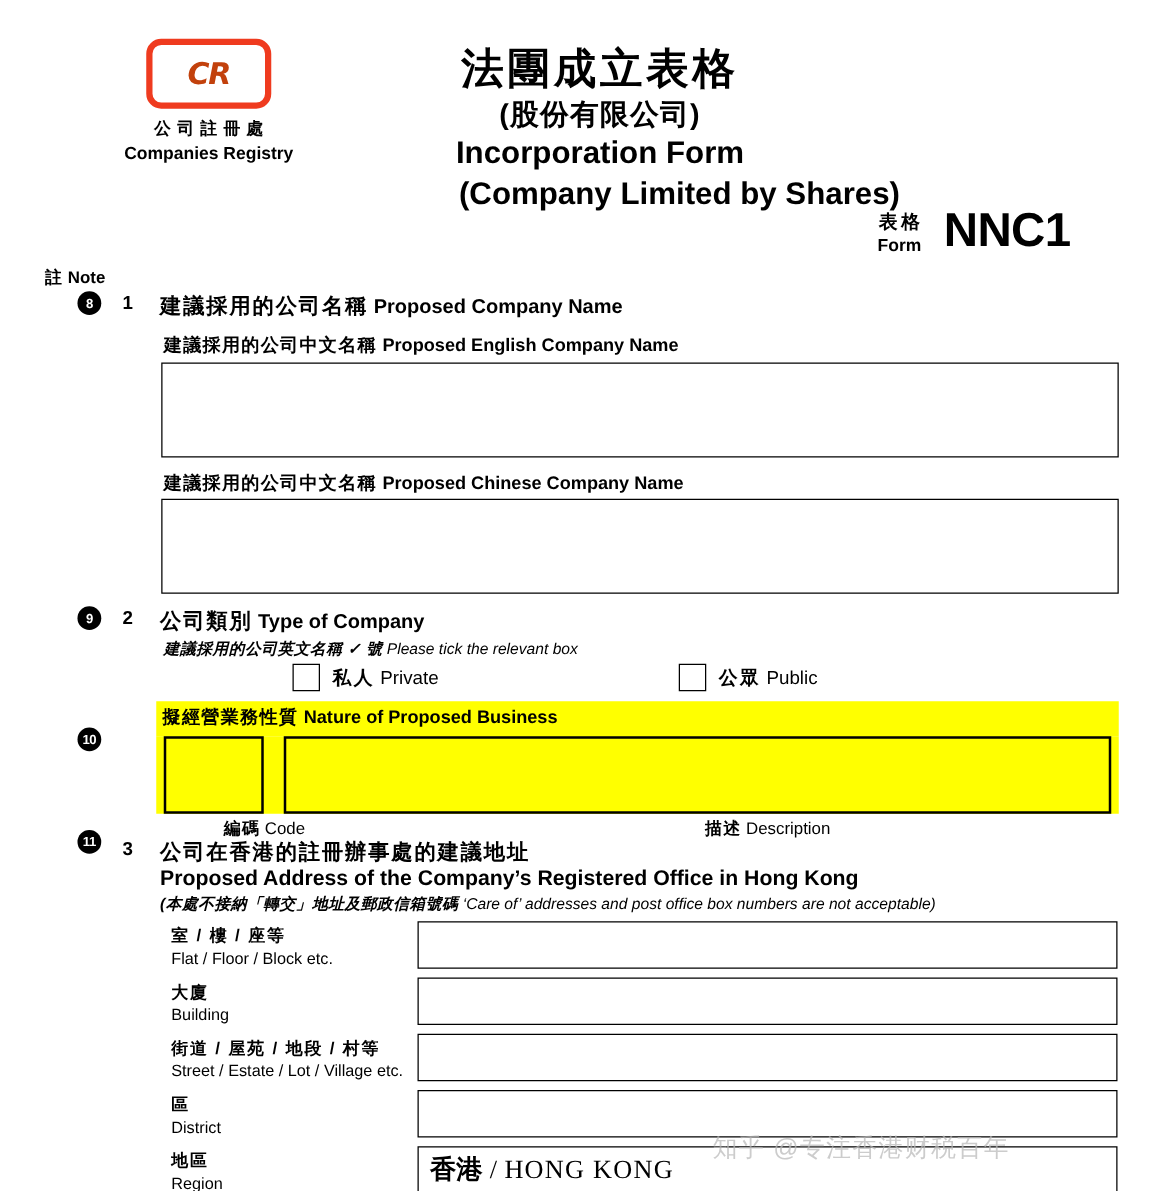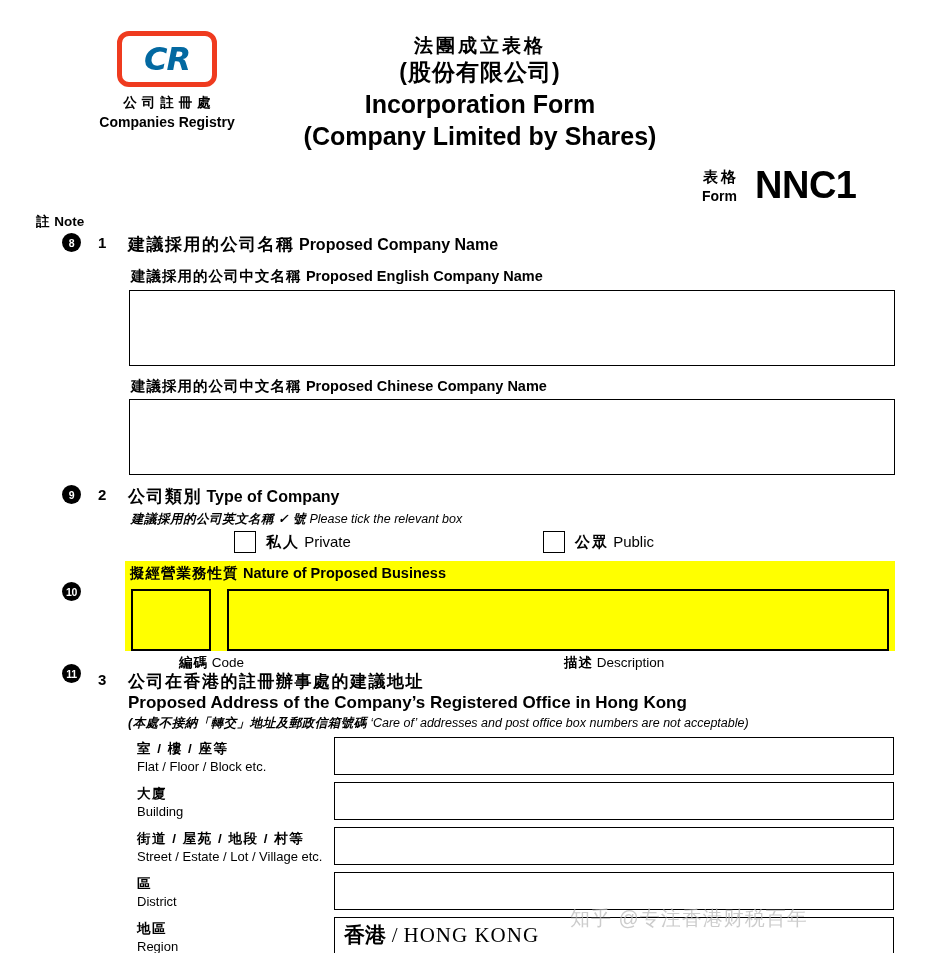--- a/index.html
+++ b/index.html
@@ -36,23 +36,23 @@
     box-sizing: border-box;
     display: flex;
     align-items: center;
     justify-content: center;
     background: #ffffff;
   }
   .logo-mark span {
     font-family: "DejaVu Sans", sans-serif;
     font-weight: bold;
     font-style: italic;
-    font-size: 32px;
+    font-size: 24px;
     line-height: 1;
-    color: #0369a1;
+    color: #c2410c;
     letter-spacing: -1px;
   }
   .logo-cn {
     margin-top: 7px;
     font-size: 13.5px;
     font-weight: bold;
     letter-spacing: 5px;
     padding-left: 5px;
     white-space: nowrap;
   }
@@ -64,40 +64,41 @@
   }
 
   .title-block {
     position: absolute;
     left: 240px;
     top: 34px;
     width: 480px;
     text-align: center;
   }
   .title-cn1 {
-    font-size: 19px;
+    font-size: 34px;
     font-weight: bold;
     letter-spacing: 3px;
     line-height: 1.25;
   }
   .title-cn2 {
     font-size: 23px;
     font-weight: bold;
     letter-spacing: 1px;
     line-height: 1.3;
   }
   .title-en1 {
     font-size: 25px;
     font-weight: bold;
     line-height: 1.3;
   }
   .title-en2 {
     font-size: 25px;
     font-weight: bold;
     line-height: 1.3;
+    text-align: right;
   }
 
   .form-no-block {
     position: absolute;
     left: 700px;
     top: 166px;
     display: flex;
     align-items: flex-end;
   }
   .form-no-label {

